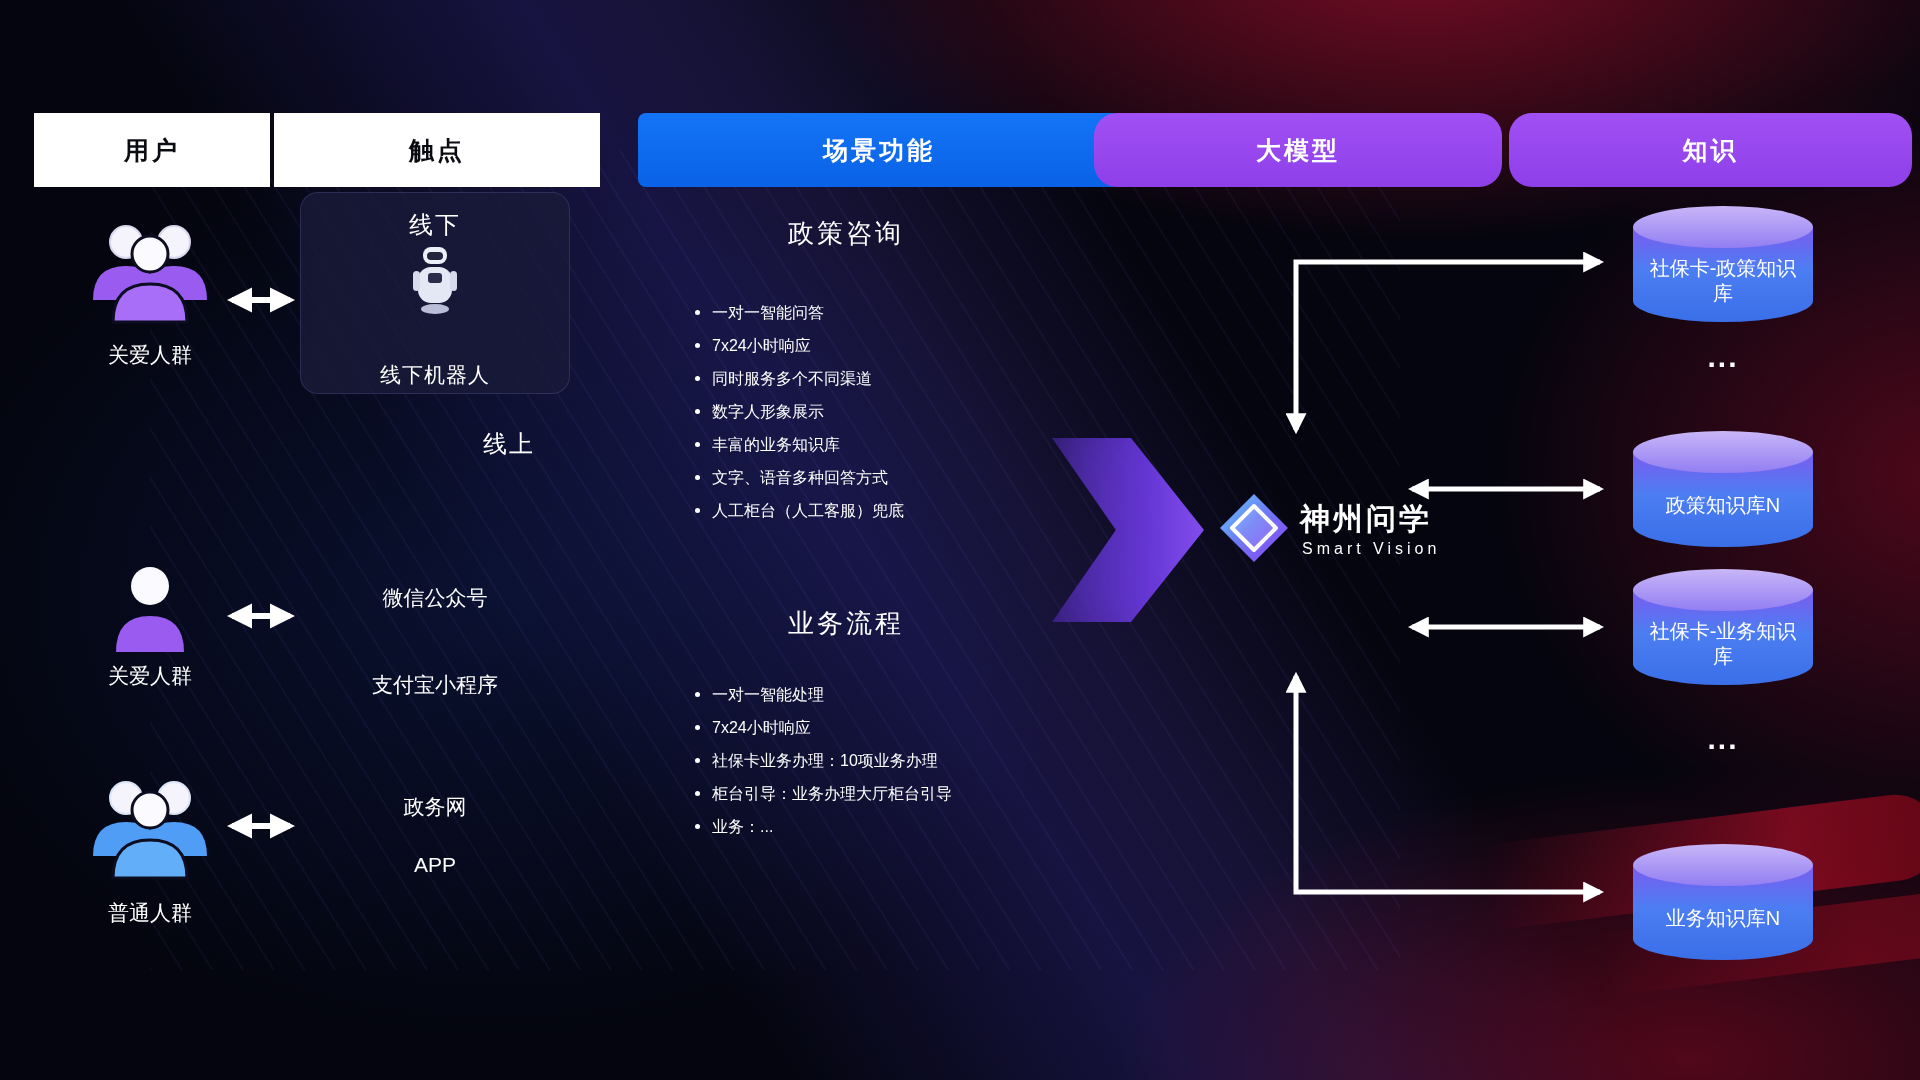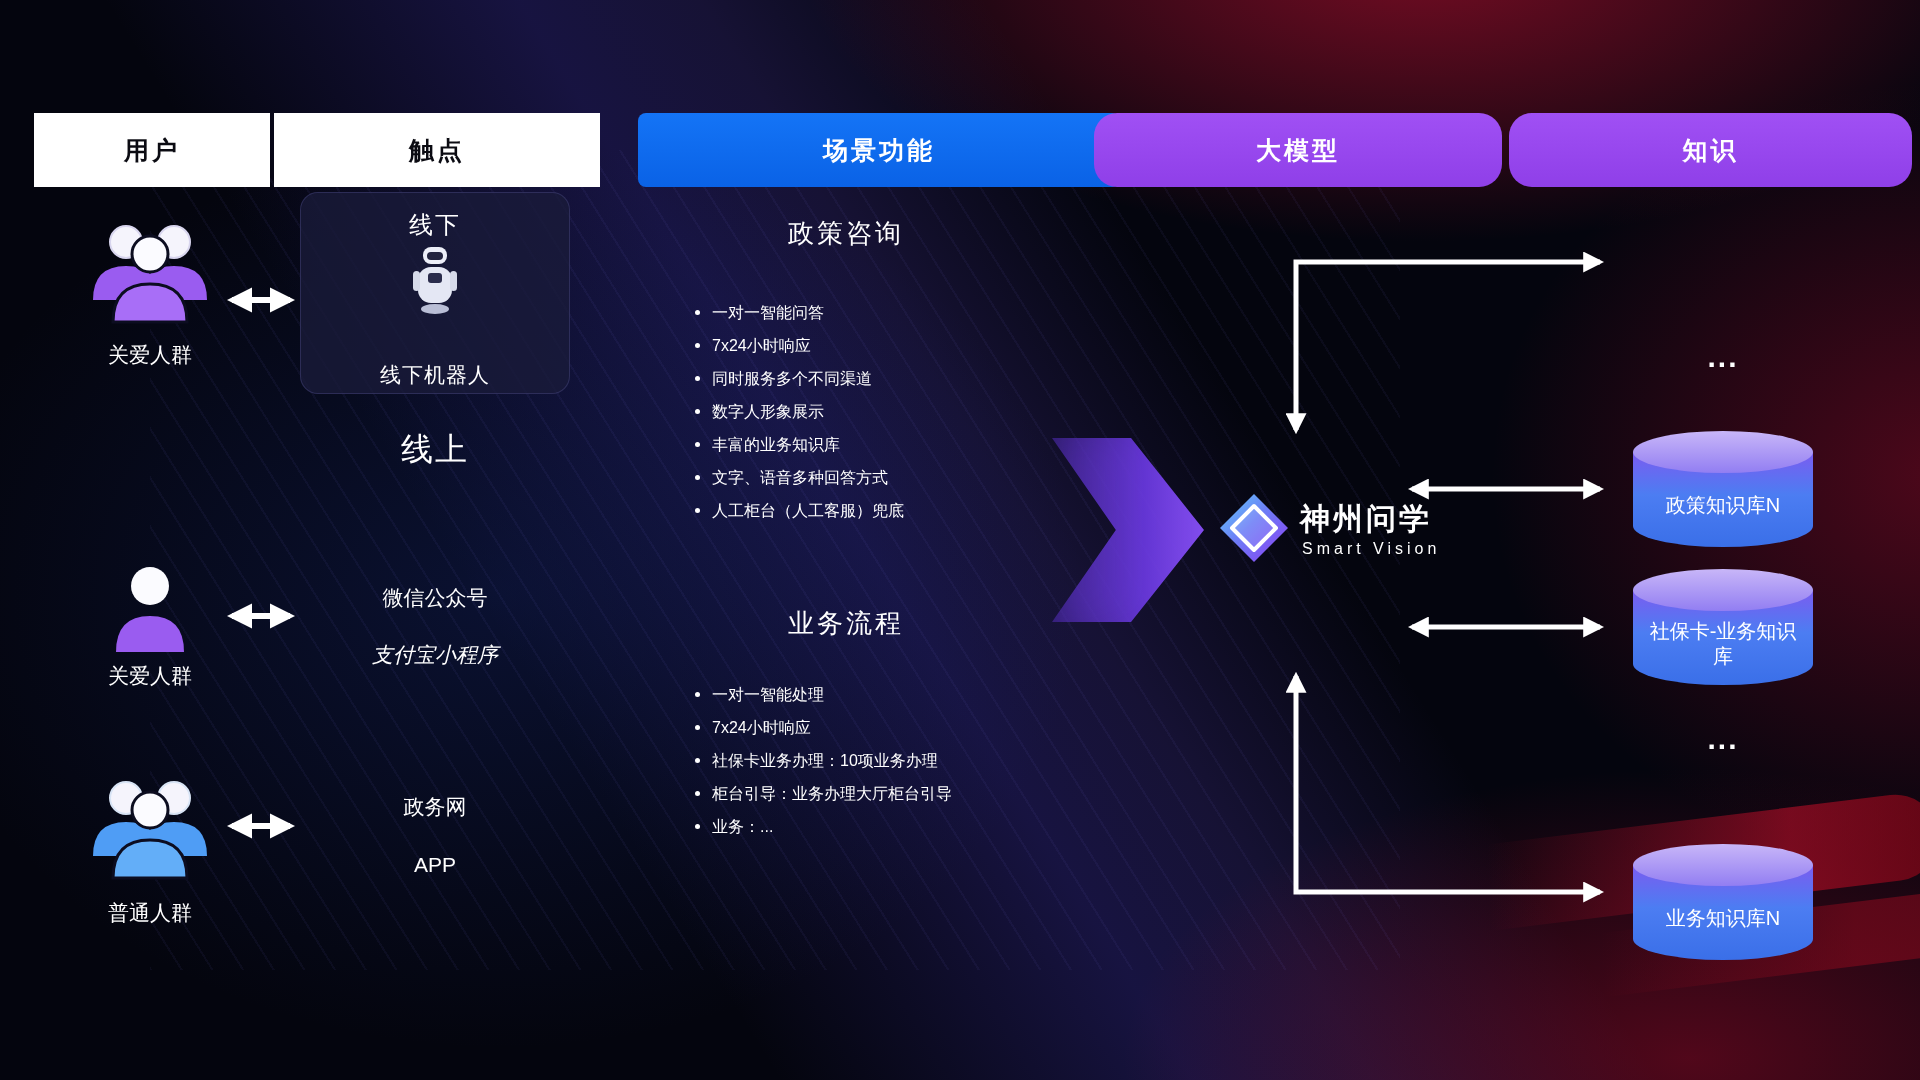--- a/index.html
+++ b/index.html
@@ -46,23 +46,23 @@
   #ulabel-2{top:662px;}
   #uicon-3{left:85px; top:772px;}
   #ulabel-3{top:899px;}
 
   
   .offline-card { position:absolute; left:300px; top:192px; width:270px; height:202px; z-index:10;
     background:rgba(26,27,58,.78); border:1px solid rgba(110,110,190,.25); border-radius:18px;
     display:flex; flex-direction:column; align-items:center; justify-content:space-between; padding:16px 10px 4px; }
   .offline-title { font-size:24px; letter-spacing:2px; }
   .offline-label { font-size:21px; letter-spacing:1px;margin-top:40px; }
-  .online-title { position:absolute; left:335px; top:428px; width:200px; text-align:center; font-size:32px; letter-spacing:2px; z-index:10; }
+  .online-title { position:absolute; left:335px; top:428px; width:200px; text-align:right; font-size:24px; letter-spacing:2px; z-index:10; }
   .chan { position:absolute; left:320px; width:230px; text-align:center; font-size:21px; z-index:10; }
-  #chan-1{top:584px;} #chan-2{top:641px;font-style:italic;} #chan-3{top:793px;} #chan-4{top:853px;}
+  #chan-1{top:584px;} #chan-2{top:671px;} #chan-3{top:793px;} #chan-4{top:853px;}
 
   
   .scene-title { position:absolute; left:620px; width:452px; text-align:center; font-size:26px; letter-spacing:3px; z-index:10; }
   #scene-title-1{top:216px;} #scene-title-2{top:606px;}
   .scene-list { position:absolute; left:690px; padding-left:22px; list-style:disc; font-size:16px; line-height:33px; z-index:10; }
   .scene-list li::marker { color:#fff; font-size:17px; }
   #scene-list-1{top:296px;} #scene-list-2{top:678px;}
 
   
   .flow-arrow { position:absolute; left:1052px; top:438px; width:152px; height:184px; z-index:4;
@@ -180,20 +180,24 @@
         <stop offset="0.45" stop-color="#6d7df6"></stop>
         <stop offset="1" stop-color="#8b3df2"></stop>
       </linearGradient>
     </defs>
     <path d="M36 2 L70 36 L36 70 L2 36 Z" fill="url(#lgrad)"></path>
     <path d="M36 14 L58 36 L36 58 L14 36 Z" fill="rgba(255,255,255,0.12)" stroke="#ffffff" stroke-width="4" stroke-linejoin="round"></path>
   </svg>
   <div class="model-name">神州问学</div>
   <div class="model-sub">Smart Vision</div>
 
+  <div class="cyl" id="cyl-1">
+    <div class="cyl-top"></div>
+    <div class="cyl-body">社保卡-政策知识库</div>
+  </div>
   <div class="dots" id="dots-1">...</div>
   <div class="cyl" id="cyl-2">
     <div class="cyl-top"></div>
     <div class="cyl-body">政策知识库N</div>
   </div>
   <div class="cyl" id="cyl-3">
     <div class="cyl-top"></div>
     <div class="cyl-body">社保卡-业务知识库</div>
   </div>
   <div class="dots" id="dots-2">...</div>

